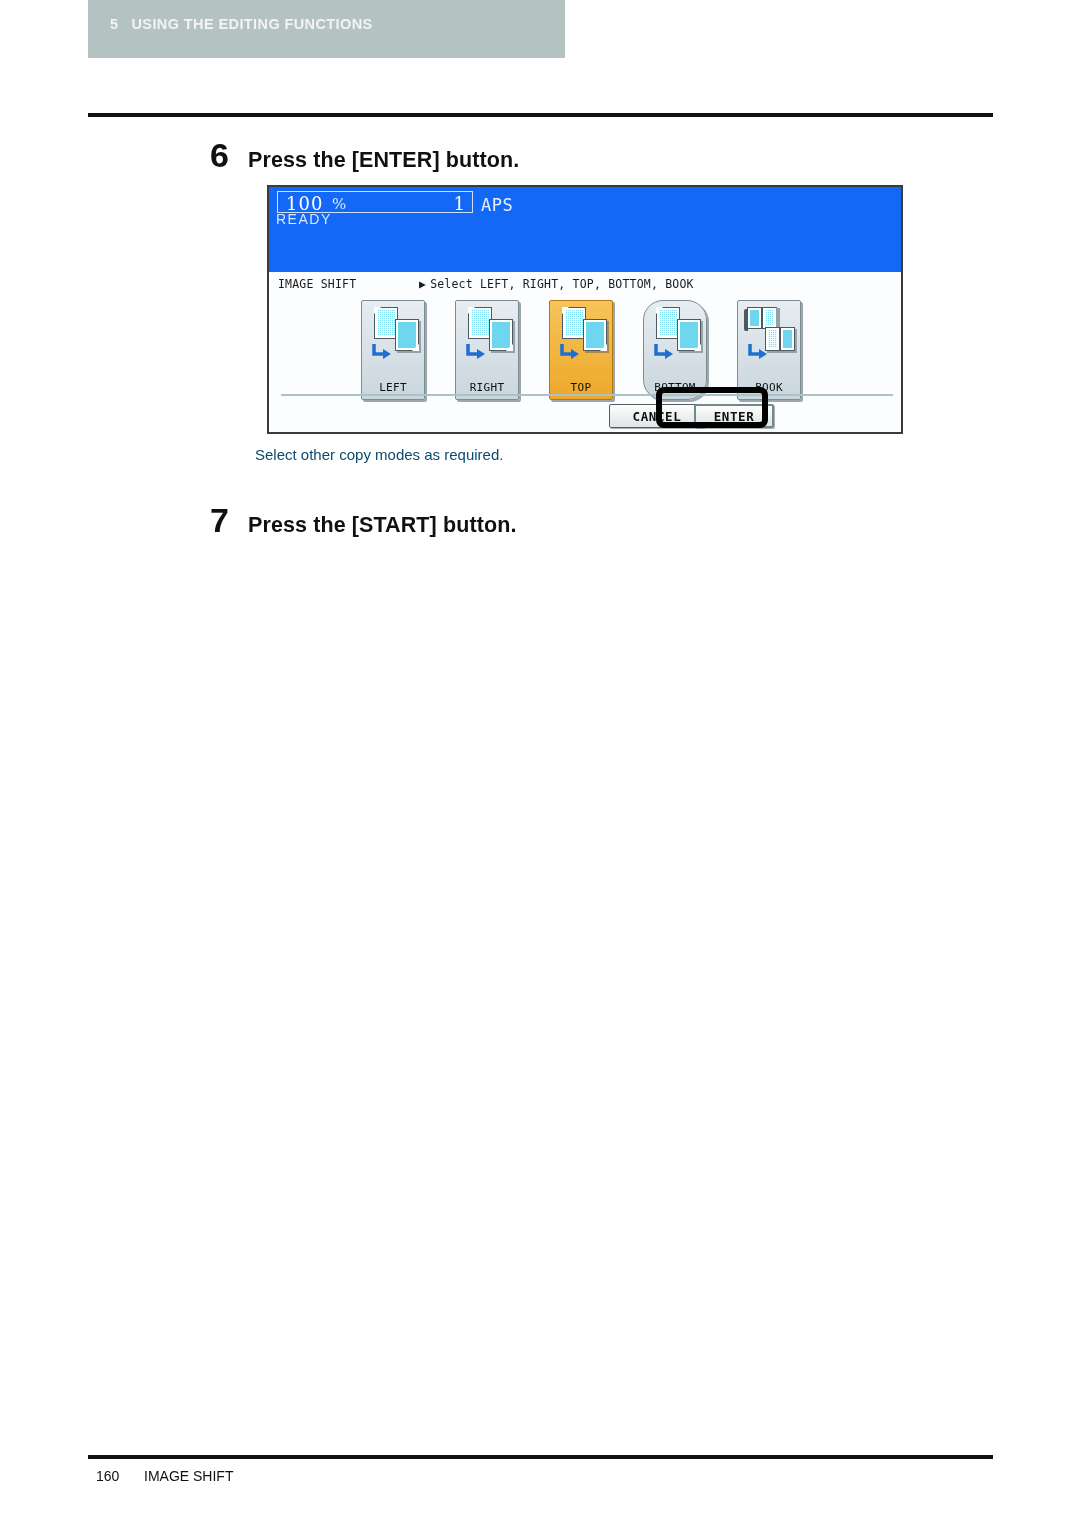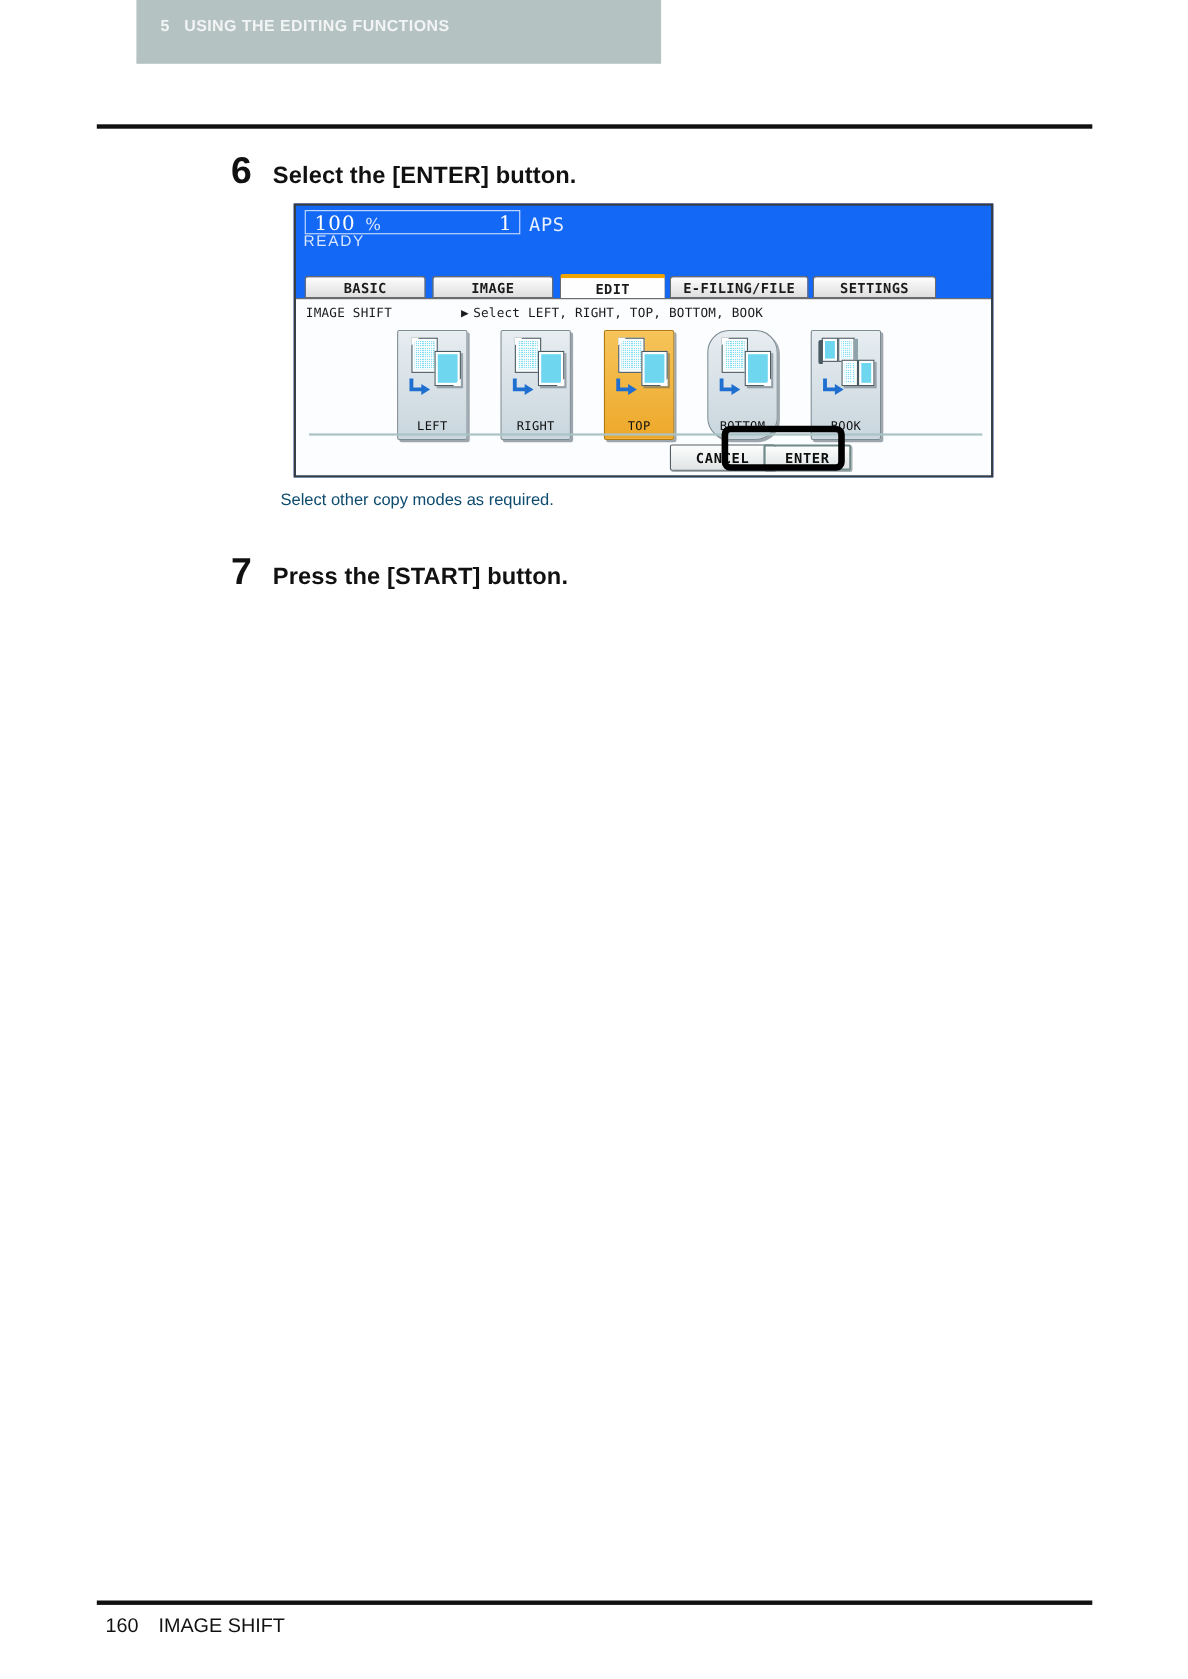--- a/index.html
+++ b/index.html
@@ -16,21 +16,20 @@
   }
 
   
   .chapter-banner {
     position: absolute;
     left: 88px;
     top: 0px;
     width: 477px;
     height: 58px;
     background: #b5c2c2;
-    margin-left: 36px;
   }
   .chapter-banner-text {
     position: absolute;
     left: 22px;
     top: 16px;
     font-size: 14.5px;
     font-weight: bold;
     color: #f2f4f4;
     letter-spacing: 0.4px;
     white-space: nowrap;
@@ -351,62 +350,55 @@
     left: 88px;
     top: 1455px;
     width: 905px;
     height: 4px;
     background: #111111;
   }
   .footer-text {
     position: absolute;
     left: 96px;
     top: 1468px;
-    font-size: 18px;
+    font-size: 14px;
     color: #111111;
     display: flex;
     align-items: baseline;
   }
   .footer-page { width: 48px; }
 </style>
 </head>
 <body>
 
 <div class="chapter-banner">
   <div class="chapter-banner-text">
     <span class="chapter-num">5</span><span>USING THE EDITING FUNCTIONS</span>
   </div>
 </div>
 
 <div class="top-rule"></div>
 
 <div class="step" id="step6">
   <div class="step-num">6</div>
-  <div class="step-title">Select the [ENTER] button.</div>
+  <div class="step-title">Press the [ENTER] button.</div>
 </div>
 
 <div class="lcd">
 
   <div class="lcd-status">
     <div class="ratio-box">
       <span class="ratio-val">100</span>
       <span class="ratio-pct">%</span>
       <span class="copy-count">1</span>
     </div>
     <div class="aps-label">APS</div>
     <div class="ready-label">READY</div>
   </div>
 
-  <div class="lcd-tabs">
-    <div class="tab" id="tab0" style="left: 8px; width: 110px;">BASIC</div>
-    <div class="tab" id="tab1" style="left: 124px; width: 110px;">IMAGE</div>
-    <div class="tab active" id="tab2" style="left: 240px; width: 96px;">EDIT</div>
-    <div class="tab" id="tab3" style="left: 340px; width: 126px;">E-FILING/FILE</div>
-    <div class="tab" id="tab4" style="left: 470px; width: 112px;">SETTINGS</div>
-  </div>
 
   <div class="lcd-body">
     <div class="fn-name">IMAGE SHIFT</div>
     <div class="fn-hint">
       <span class="caret">▶</span><span>Select LEFT, RIGHT, TOP, BOTTOM, BOOK</span>
     </div>
 
     <div class="opt-row">
 
       <div class="opt" id="opt0" style="left: 92px;">

